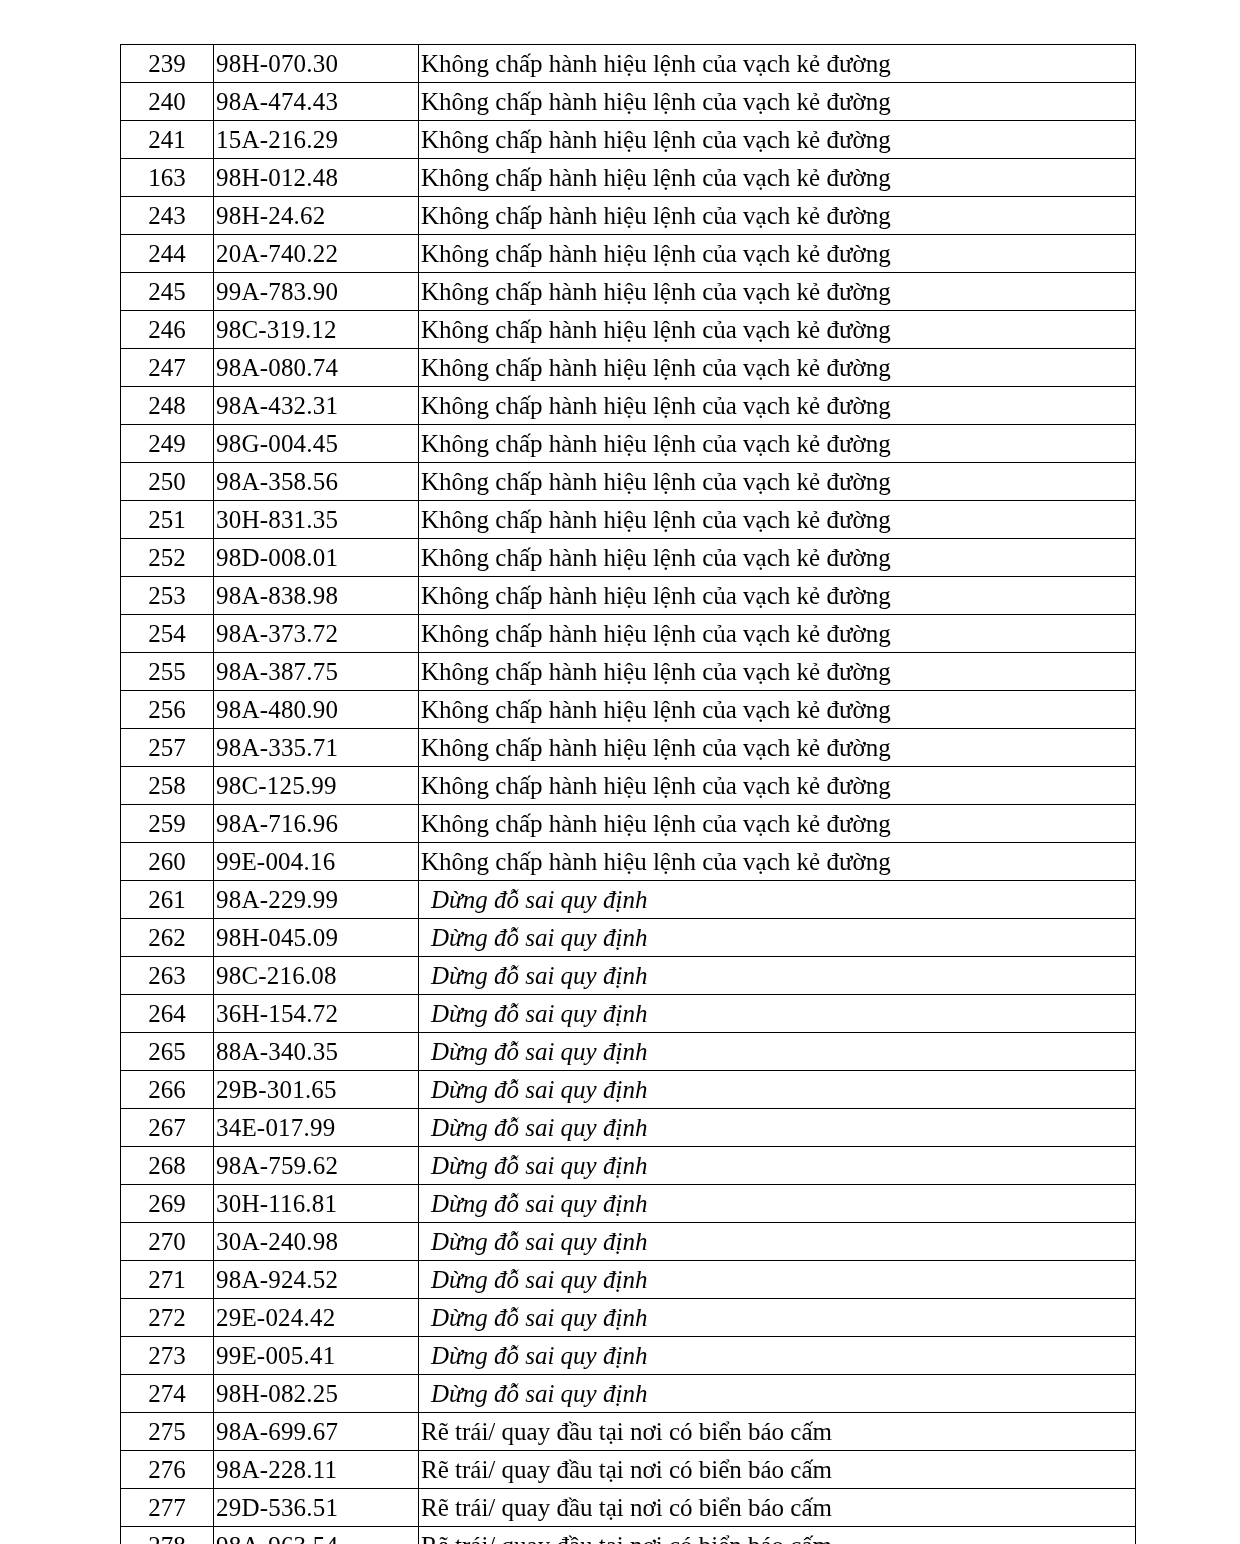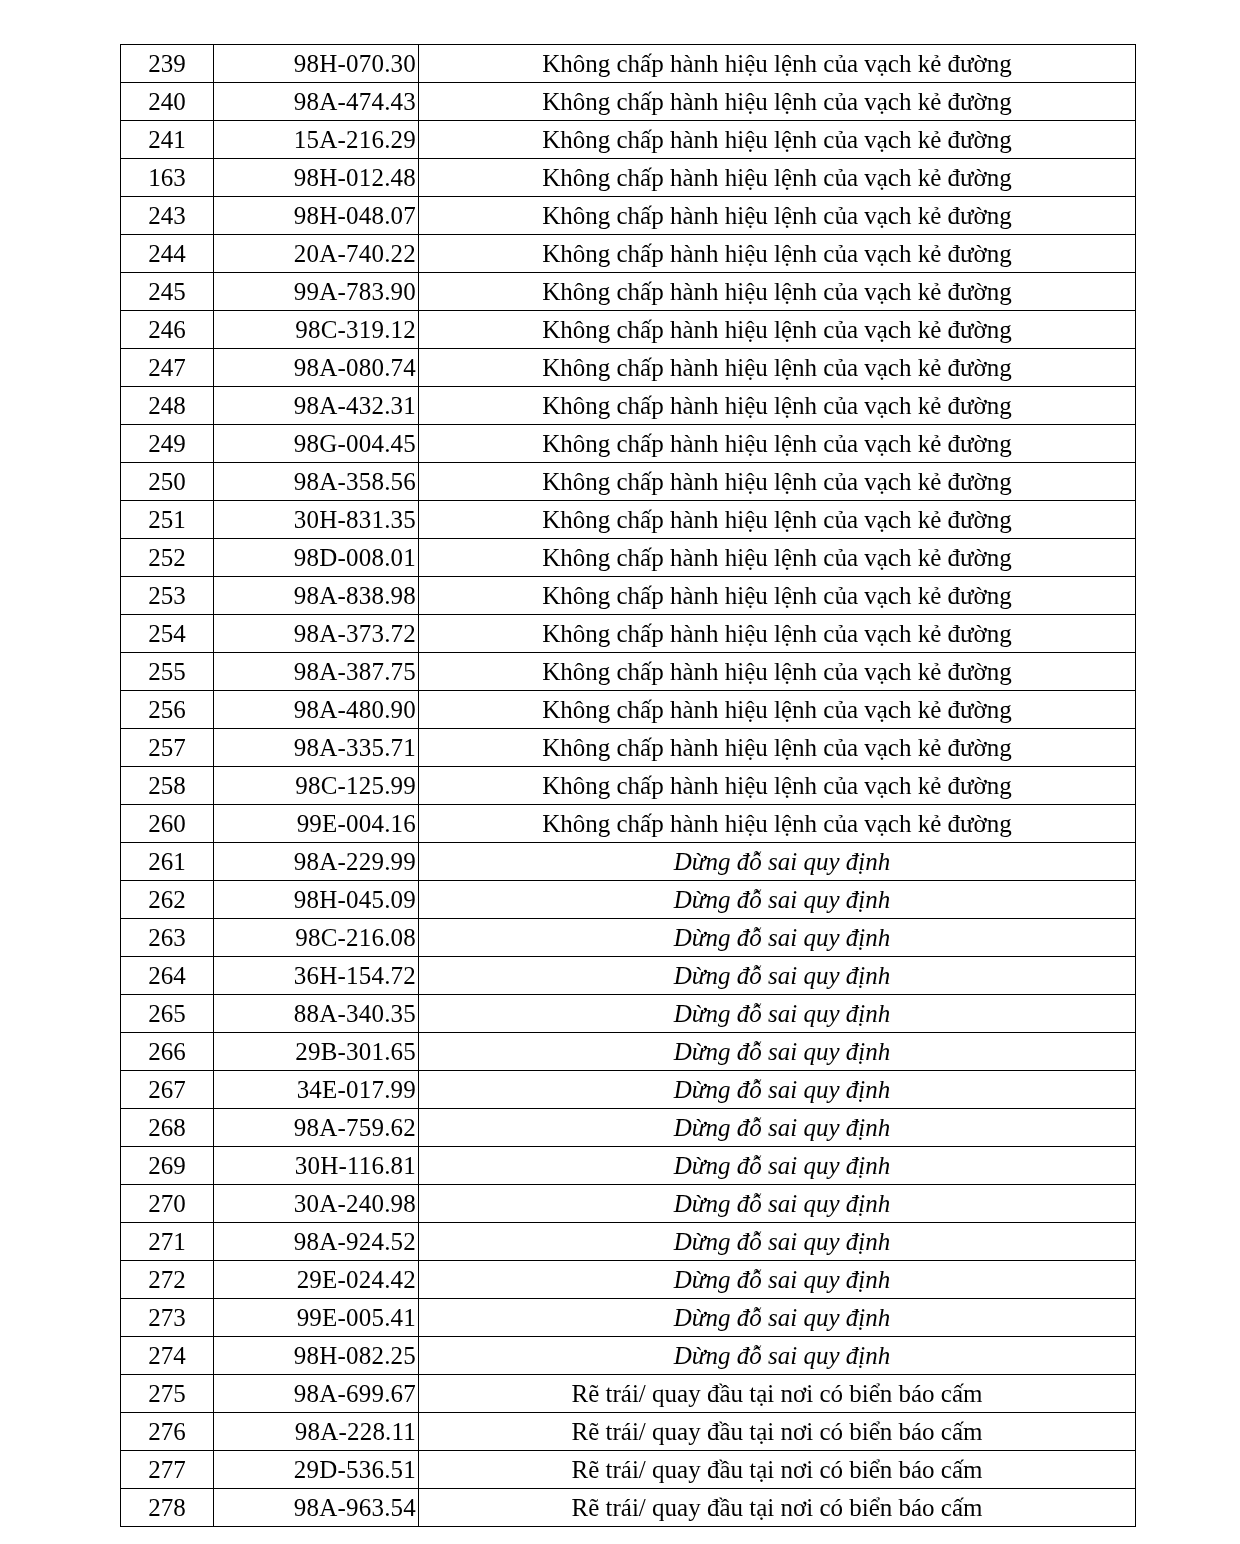--- a/index.html
+++ b/index.html
@@ -32,26 +32,26 @@
     padding: 4px 2px 5px 2px;
     height: 28px;
     vertical-align: middle;
   }
   td.col-no {
     width: 88px;
     text-align: center;
   }
   td.col-plate {
     width: 200px;
-    text-align: right;
+    text-align: left;
     letter-spacing: 0.2px;
   }
   td.col-desc {
     width: 712px;
-    text-align: center;
+    text-align: left;
   }
   td.col-desc.italic {
     font-style: italic;
     padding-left: 12px;
   }
 </style>
 </head>
 <body>
 
 <div class="page">
@@ -72,21 +72,21 @@
           <td class="col-plate">15A-216.29</td>
           <td class="col-desc">Không chấp hành hiệu lệnh của vạch kẻ đường</td>
         </tr>
         <tr>
           <td class="col-no">163</td>
           <td class="col-plate">98H-012.48</td>
           <td class="col-desc">Không chấp hành hiệu lệnh của vạch kẻ đường</td>
         </tr>
         <tr>
           <td class="col-no">243</td>
-          <td class="col-plate">98H-048.07</td>
+          <td class="col-plate">98H-24.62</td>
           <td class="col-desc">Không chấp hành hiệu lệnh của vạch kẻ đường</td>
         </tr>
         <tr>
           <td class="col-no">244</td>
           <td class="col-plate">20A-740.22</td>
           <td class="col-desc">Không chấp hành hiệu lệnh của vạch kẻ đường</td>
         </tr>
         <tr>
           <td class="col-no">245</td>
           <td class="col-plate">99A-783.90</td>
@@ -148,20 +148,25 @@
           <td class="col-desc">Không chấp hành hiệu lệnh của vạch kẻ đường</td>
         </tr>
         <tr>
           <td class="col-no">257</td>
           <td class="col-plate">98A-335.71</td>
           <td class="col-desc">Không chấp hành hiệu lệnh của vạch kẻ đường</td>
         </tr>
         <tr>
           <td class="col-no">258</td>
           <td class="col-plate">98C-125.99</td>
+          <td class="col-desc">Không chấp hành hiệu lệnh của vạch kẻ đường</td>
+        </tr>
+        <tr>
+          <td class="col-no">259</td>
+          <td class="col-plate">98A-716.96</td>
           <td class="col-desc">Không chấp hành hiệu lệnh của vạch kẻ đường</td>
         </tr>
         <tr>
           <td class="col-no">260</td>
           <td class="col-plate">99E-004.16</td>
           <td class="col-desc">Không chấp hành hiệu lệnh của vạch kẻ đường</td>
         </tr>
         <tr>
           <td class="col-no">261</td>
           <td class="col-plate">98A-229.99</td>

